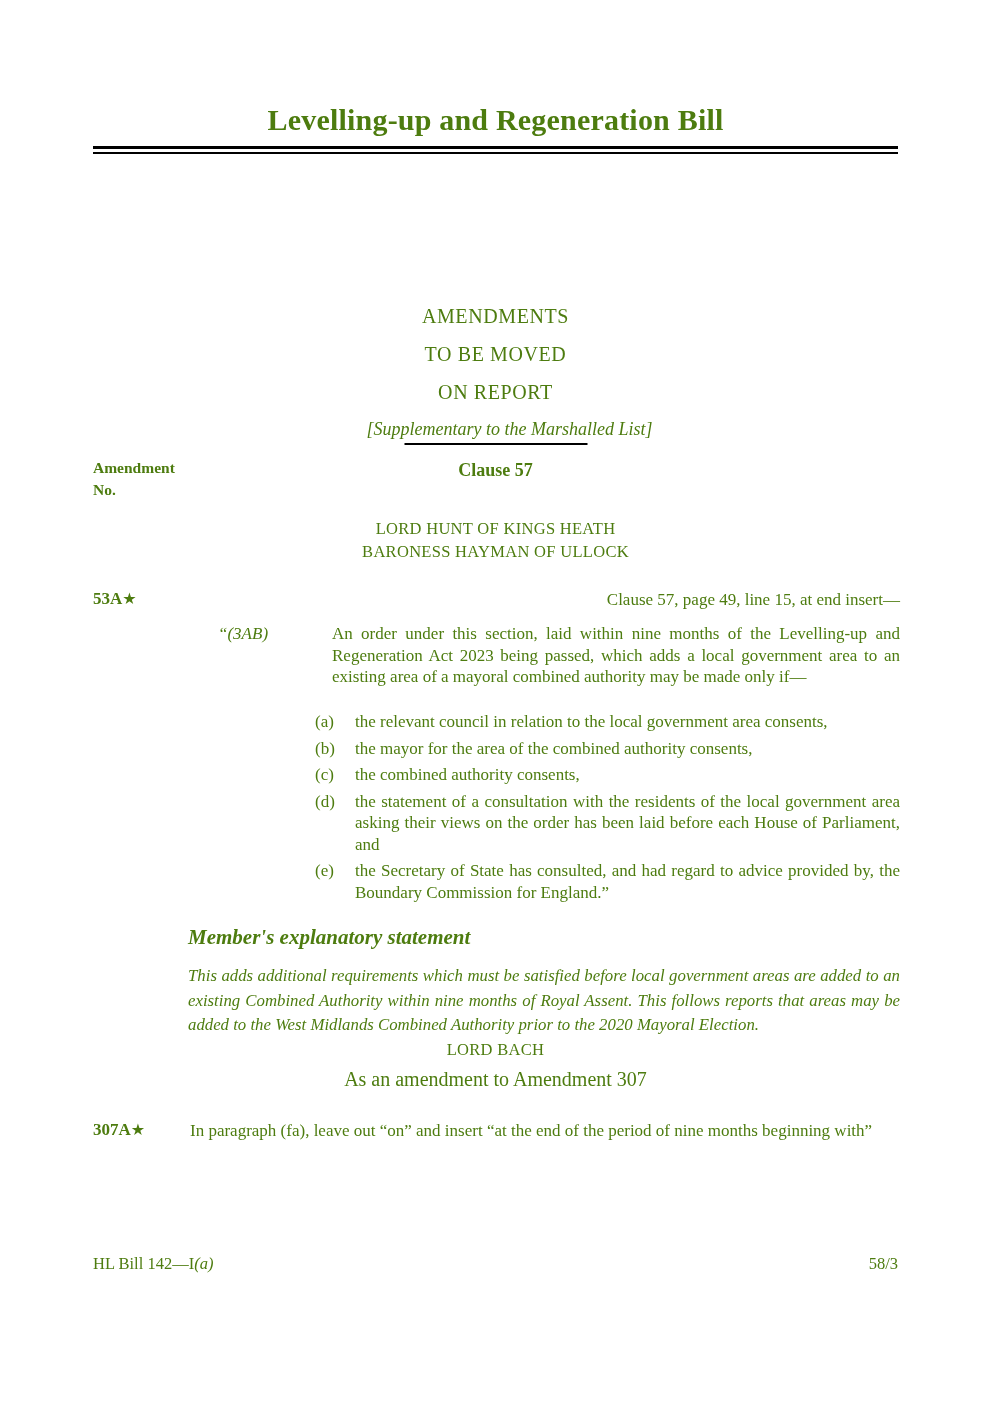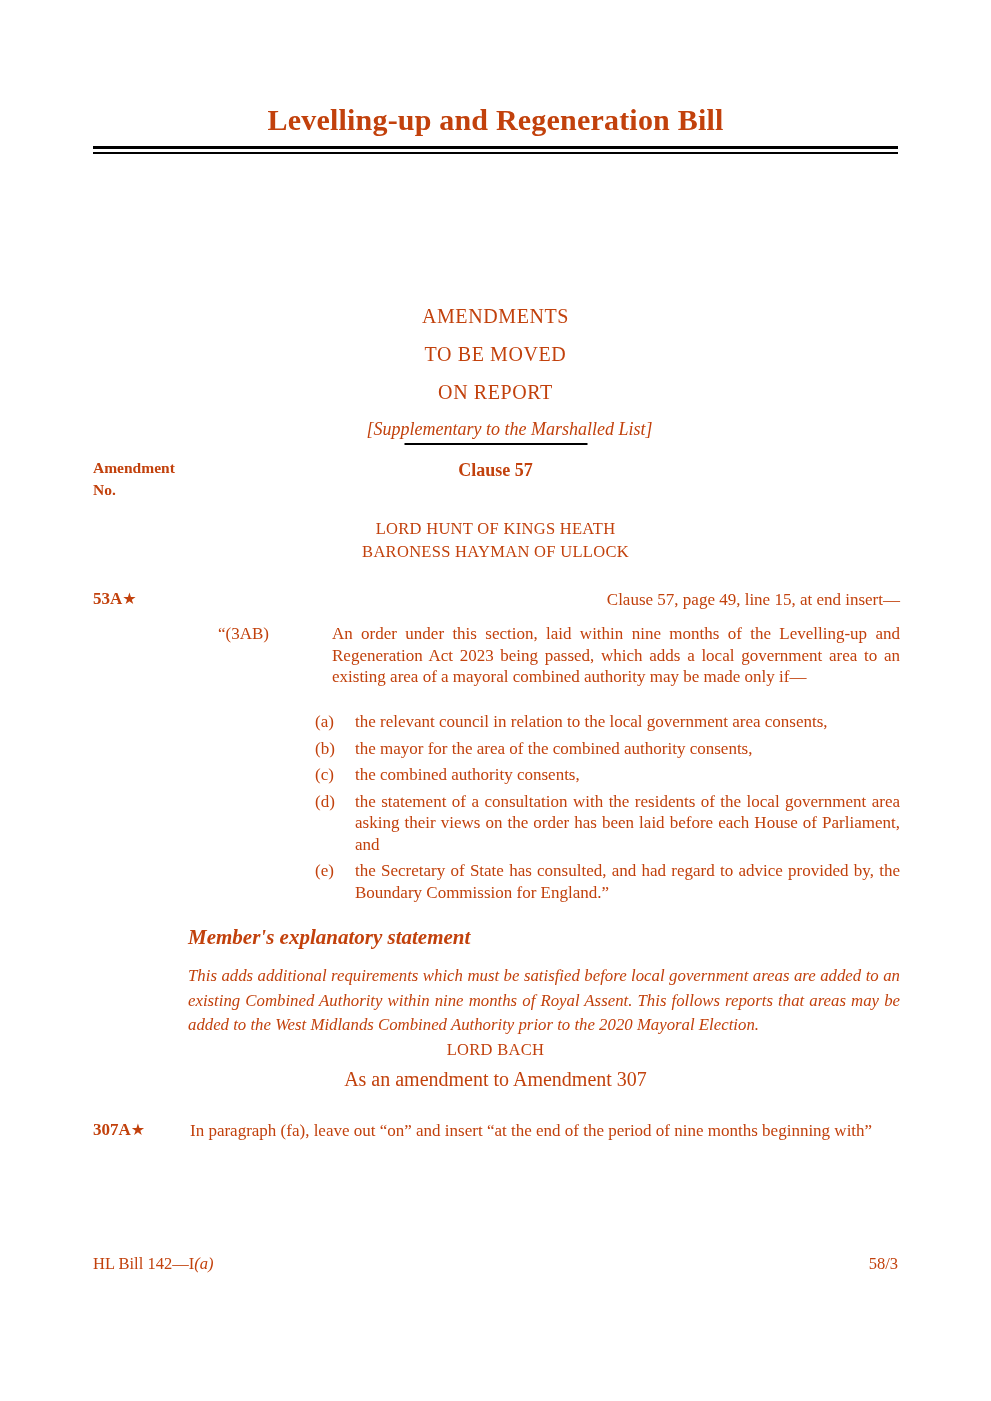--- a/index.html
+++ b/index.html
@@ -2,21 +2,21 @@
 <html><head>
 <meta charset="utf-8">
 <style>
   * { margin: 0; padding: 0; box-sizing: border-box; }
   html, body { background: #ffffff; }
   .page {
     position: relative;
     width: 991px;
     height: 1401px;
     background: #ffffff;
-    color: #c2410c;
+    color: #4d7c0f;
     font-family: "Liberation Serif", "DejaVu Serif", serif;
     overflow: hidden;
   }
   .centered { left: 0; right: 0; text-align: center; }
   .abs { position: absolute; }
 
   .doc-title {
     top: 103px;
     font-size: 30px;
     font-weight: bold;
@@ -85,21 +85,21 @@
     text-align: right;
   }
   .amd-instruction.justified { text-align: justify; }
 
   .para-3ab {
     top: 623px; left: 218px; width: 682px;
     display: flex;
     font-size: 17px;
     line-height: 21.5px;
   }
-  .para-3ab .sub-label { width: 82px; flex: none; }
+  .para-3ab .sub-label { width: 82px; flex: none; font-style: italic; }
   .para-3ab .sub-text { flex: 1; text-align: justify; margin-left: 32px; }
 
   .subitems {
     top: 711px; left: 315px; width: 585px;
     font-size: 17px;
     line-height: 21.5px;
   }
   .subitem { display: flex; margin-bottom: 5px; }
   .subitem .item-label { width: 40px; flex: none; }
   .subitem .item-text { flex: 1; text-align: justify; }

